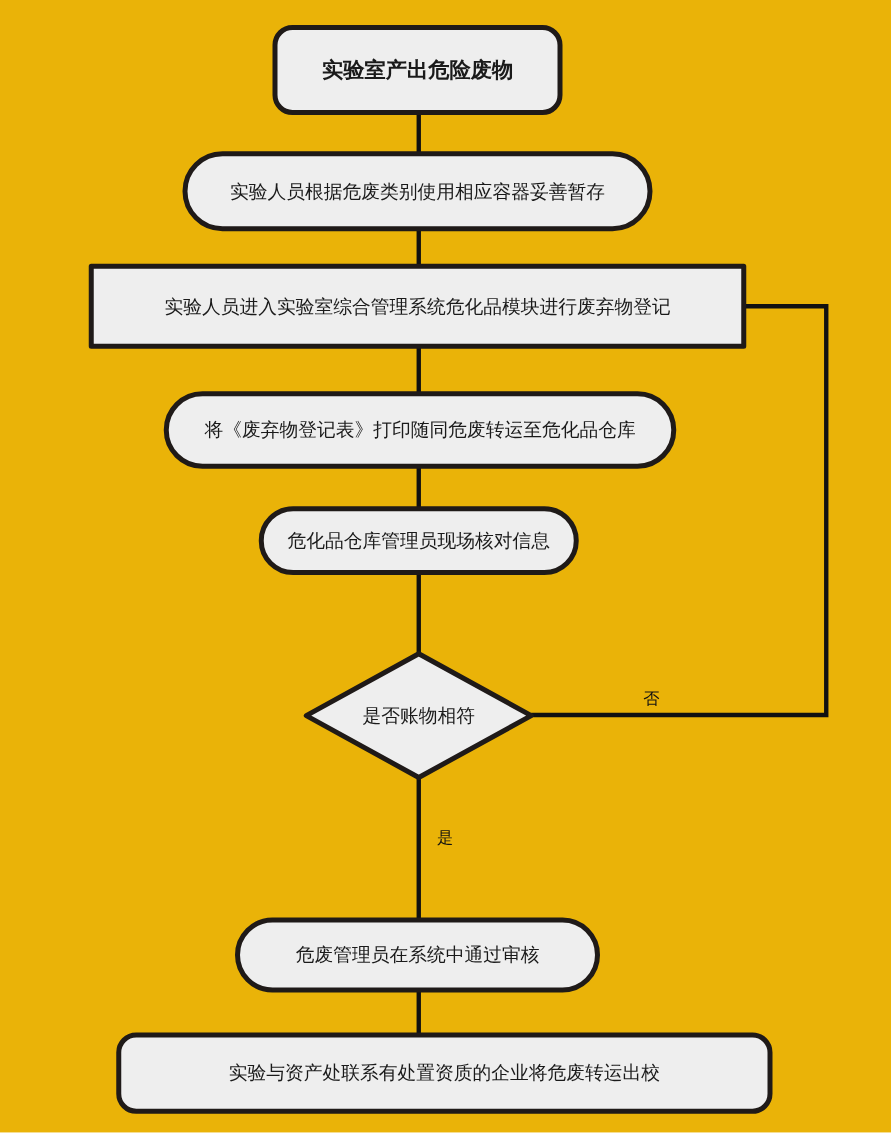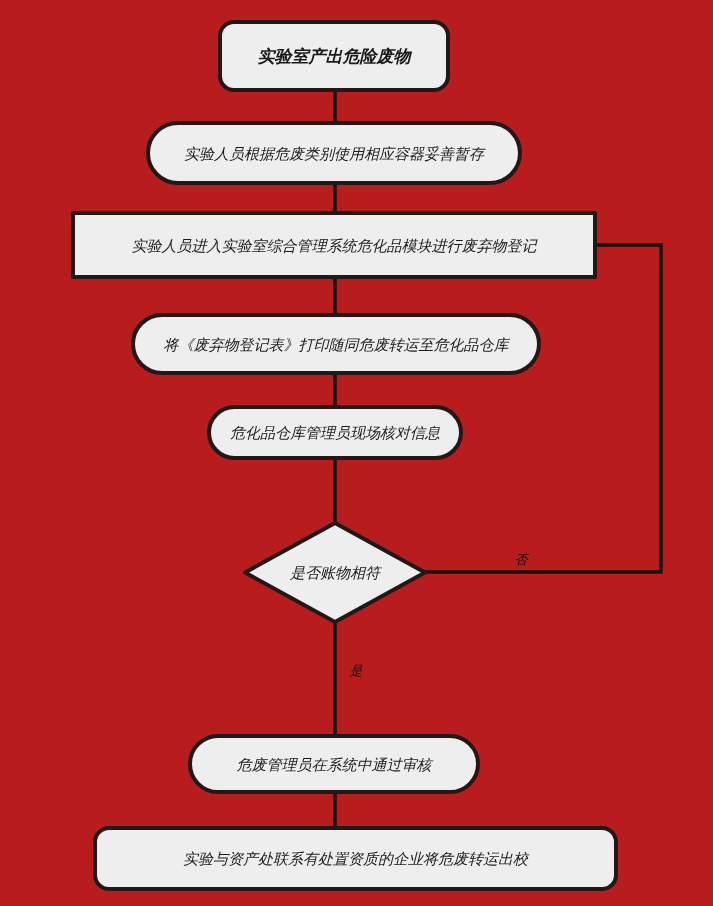--- a/index.html
+++ b/index.html
@@ -10,22 +10,21 @@
   body {
     width: 713px;
     height: 906px;
     font-family: "DejaVu Sans", "Liberation Sans", sans-serif;
     overflow: hidden;
   }
   #flowchart-root {
     position: relative;
     width: 713px;
     height: 906px;
-    background: #b91c1c;
-    font-style: italic;
+    background: #eab308;
   }
   svg.flow-canvas {
     display: block;
     width: 713px;
     height: 906px;
   }
   .node-shape {
     fill: #eeeeee;
     stroke: #1f1a18;
     stroke-width: 4;

